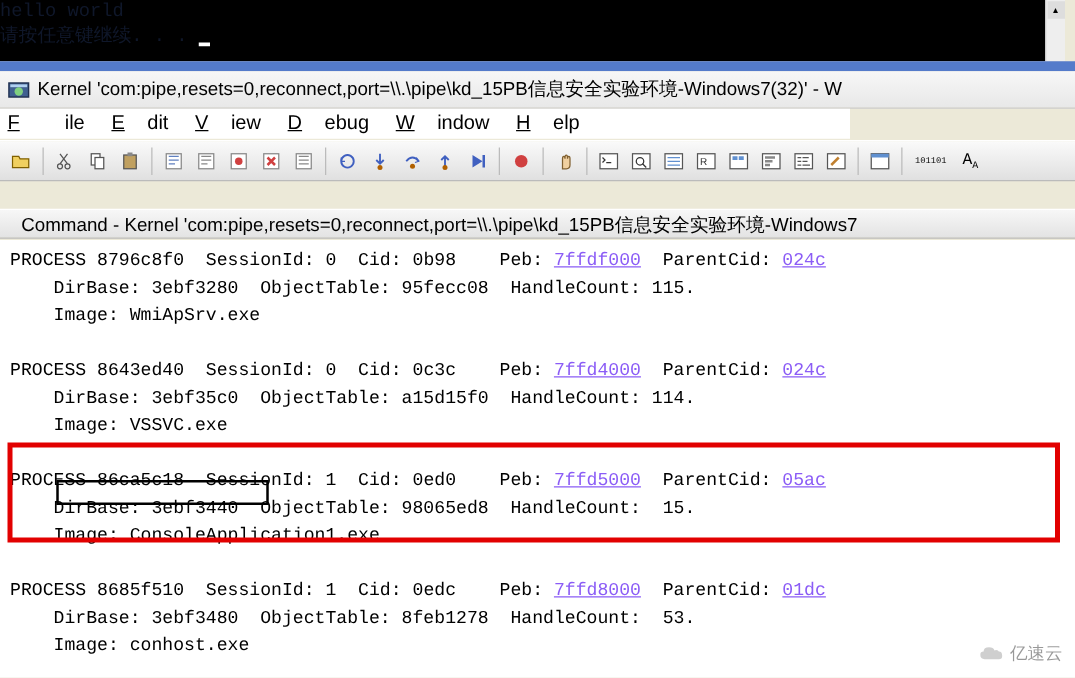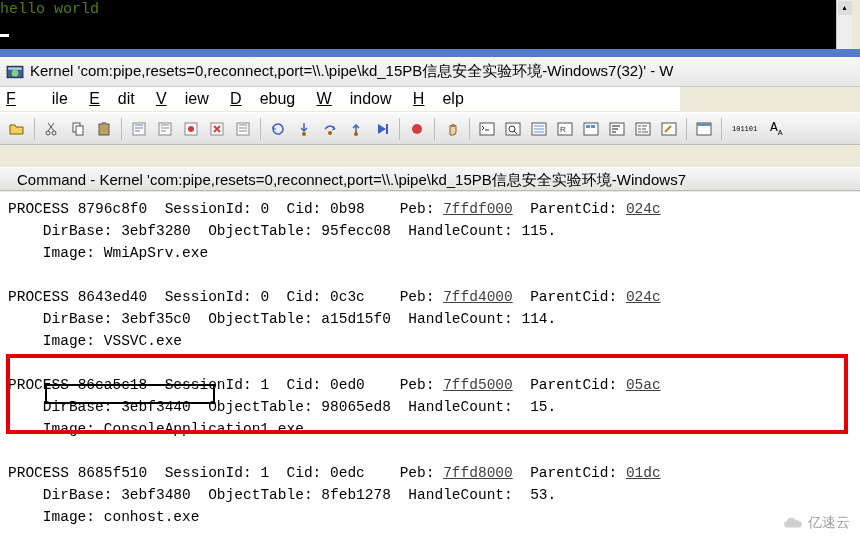--- a/index.html
+++ b/index.html
@@ -1,49 +1,49 @@
 <!DOCTYPE html>
 <html><head>
   <meta charset="utf-8">
   <style>
     * { margin:0; padding:0; box-sizing:border-box; }
     body { width:860px; height:542px; font-family:Tahoma,Arial,sans-serif; font-size:12px; background:#ece9d8; overflow:hidden; position:relative; }
     .console-bg { position:absolute; left:0; top:0; width:836px; height:49px; background:#000; }
-    .console-txt { position:absolute; left:0; top:0; color:#4d7c0f; font-family:"Courier New",monospace; font-size:15px; line-height:20px; }
+    .console-txt { position:absolute; left:0; top:0; color:#0f172a; font-family:"Courier New",monospace; font-size:15px; line-height:20px; }
     .console-scrollbar { position:absolute; left:836px; top:0; width:16px; height:49px; background:#eee; border-left:1px solid #ccc; }
     .sb-up, .sb-down { width:14px; height:14px; background:#ddd; margin:1px auto; font-size:8px; text-align:center; line-height:14px; }
     .winbg-strip { position:absolute; left:0; top:49px; width:860px; height:8px; background:#547bca; }
     .titlebar { position:absolute; left:0; top:57px; width:860px; height:30px; background:linear-gradient(#f7f7f7,#e8e8e8); border-bottom:1px solid #ccc; display:flex; align-items:center; padding:0 6px; }
     .appicon { width:18px; height:18px; margin-right:6px; }
     .title-text { font-size:15px; }
     .menubar { position:absolute; left:0; top:87px; width:680px; height:24px; background:#fff; padding:3px 6px; }
     .menubar span { margin-right:18px; font-size:16px; }
     .mu.u { text-decoration:underline; }
     .toolbar { position:absolute; left:0; top:112px; width:860px; height:33px; background:linear-gradient(#fafafa,#e0e0e0); border-top:1px solid #fff; border-bottom:1px solid #bbb; display:flex; align-items:center; padding:0 4px; }
     .tbbtn { width:22px; height:22px; margin:0 2px; display:flex; align-items:center; justify-content:center; border:1px solid transparent; }
     .tbsep { width:1px; height:22px; background:#bbb; margin:0 4px; }
     .open-icon svg, .tbbtn svg { width:16px; height:16px; }
     .cmdheader { position:absolute; left:0; top:167px; width:860px; height:24px; background:linear-gradient(#f7f7f7,#e3e3e3); border-top:1px solid #fff; border-bottom:1px solid #bbb; padding:3px 17px; font-size:15px; }
     .cmdbody { position:absolute; left:0; top:192px; width:860px; height:350px; background:#fff; font-family:"Courier New",monospace; font-size:14.5px; line-height:22px; white-space:pre; padding:6px 8px; }
-    .plink { color:#404040; text-decoration:underline;margin-top:14px; }
+    .plink { color:#8b5cf6; text-decoration:underline;margin-top:14px; }
     .hlred { position:absolute; border:4px solid #e20000; pointer-events:none; }
     .hlbox1 { left:6px; top:354px; width:842px; height:80px; }
     .hlblack { position:absolute; border:2px solid #000; pointer-events:none; }
     .hlbox2 { left:45px; top:384px; width:170px; height:20px; }
     .cursor { display:inline-block; width:9px; height:3px; background:#fff; vertical-align:bottom; margin-bottom:3px; }
     .watermark { position:absolute; right:10px; bottom:10px; opacity:0.4; font-size:14px; display:flex; align-items:center; gap:4px;justify-content:flex-end; }
     .cloud { width:22px; height:14px; }
   </style>
 </head>
 <body>
 
 <div class="console-bg"></div>
 <div class="console-txt">
   <div>hello world</div>
-  <div> <span class="cursor"></span></div>
+  <div><span>请按任意键继续. . .</span> <span class="cursor"></span></div>
 </div>
 <div class="console-scrollbar">
   <div class="sb-up">▴</div>
 </div>
 
 <div class="winbg-strip"></div>
 
 <div class="titlebar">
   <span class="appicon">
     <svg viewBox="0 0 16 16">

